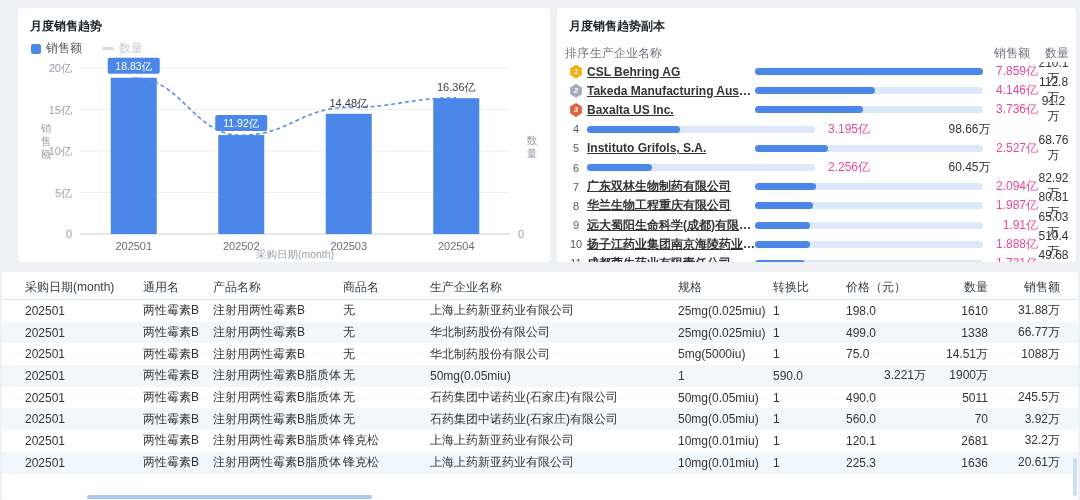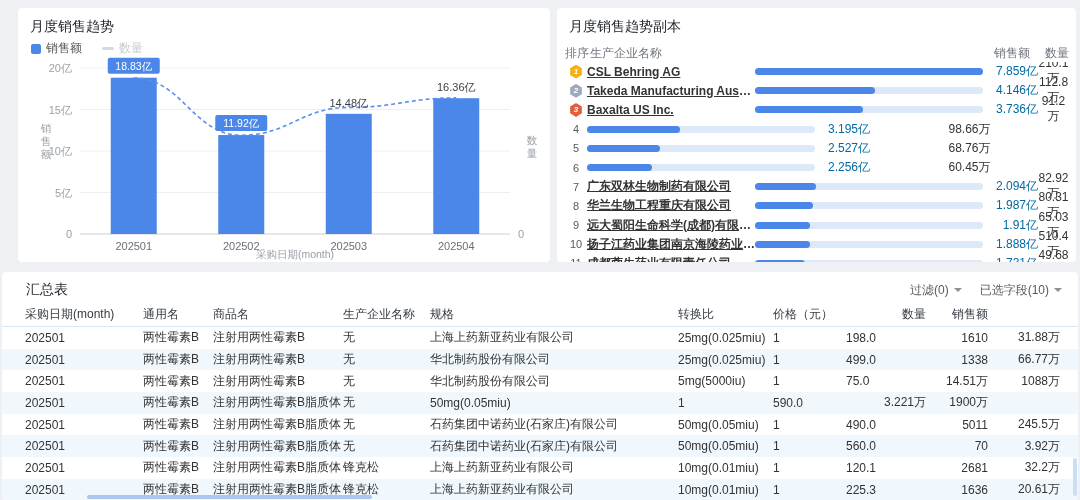--- a/index.html
+++ b/index.html
@@ -4,21 +4,21 @@
 <style>
   * { box-sizing: border-box; margin: 0; padding: 0; }
   html, body { width: 1080px; height: 500px; overflow: hidden; }
   body {
     background: #eef0f4;
     font-family: "Liberation Sans", "DejaVu Sans", sans-serif;
     position: relative;
     color: #333;
   }
   .card { position: absolute; background: #fff; border-radius: 4px; }
-  .card h2 { font-size: 14px; font-weight: 400; color: #1d2129; }
+  .card h2 { font-size: 12px; font-weight: 700; color: #1d2129; }
 
   
   .chart-card { left: 18px; top: 8px; width: 532px; height: 254px; }
   .chart-card h2 { padding: 10px 0 0 12px; }
   .legend { position: absolute; left: 13px; top: 32px; display: flex; gap: 20px; align-items: center; font-size: 12px; color: #595959; }
   .legend-item { display: inline-flex; align-items: center; gap: 5px; cursor: pointer; }
   .lg-bar { width: 10px; height: 10px; border-radius: 2px; background: #4a87e8; display: inline-block; }
   .lg-line { width: 12px; height: 3px; border-radius: 2px; background: #d6d9de; display: inline-block; }
   .legend-item.dim span { color: #c9ccd2; }
   #trend-svg { position: absolute; left: 0; top: 46px; width: 532px; height: 206px; }
@@ -36,21 +36,21 @@
   #rk-list { position: absolute; left: 0; right: 0; top: 54px; bottom: 0; overflow: hidden; }
   .rk-row { height: 19.2px; display: flex; align-items: center; padding: 0 7px 0 8px; font-size: 12px; }
   .rk-rank { width: 22px; display: flex; justify-content: center; align-items: center; color: #595959; font-size: 11px; flex: none; }
   .medal { width: 13px; height: 14px; display: inline-flex; align-items: center; justify-content: center; color: #fff; font-size: 8px; font-weight: 700; clip-path: polygon(50% 0, 95% 26%, 95% 74%, 50% 100%, 5% 74%, 5% 26%); }
   .medal-gold { background: #f5b014; }
   .medal-silver { background: #9fabbd; }
   .medal-bronze { background: #e0603c; }
   .rk-name { width: 168px; flex: none; color: #333; text-decoration: underline; white-space: nowrap; overflow: hidden; text-overflow: ellipsis; cursor: pointer; font-weight: bold; }
   .rk-track { width: 228px; flex: none; height: 7px; border-radius: 3.5px; background: #dde8f8; margin-right: 6px; }
   .rk-fill { height: 7px; border-radius: 3.5px; background: #4a87e8; }
-  .rk-sales { width: 49px; flex: none; text-align: right; color: #0369a1; }
+  .rk-sales { width: 49px; flex: none; text-align: right; color: #ec4899; }
   .rk-qty { flex: 1; text-align: center; color: #333; }
 
   
   .table-card { left: 2px; top: 272px; width: 1076px; height: 228px; overflow: hidden; }
   .tb-top { display: flex; justify-content: space-between; align-items: center; padding: 9px 16px 0 24px; }
   .tb-controls { display: flex; gap: 18px; font-size: 12px; color: #595959; }
   .tb-dd { display: inline-flex; align-items: center; cursor: pointer; }
   .caret { display: inline-block; width: 0; height: 0; border: 4px solid transparent; border-top-color: #8a8f99; margin-left: 5px; transform: translateY(2px); }
   .tb-row { display: grid; grid-template-columns: 118px 70px 130px 87px 248px 95px 73px 80px 62px 72px; align-items: center; padding: 0 16px 0 23px; height: 21.7px; font-size: 12px; color: #333; }
   .tb-head { height: 25px; margin-top: 3px; border-bottom: 1px solid #d8e8f5; color: #363c44; }
@@ -160,20 +160,21 @@
       <div class="rk-track">
         <div class="rk-fill" style="width:40.7%"></div>
       </div>
       <span class="rk-sales">3.195亿</span>
       <span class="rk-qty">98.66万</span>
     </div>
       <div class="rk-row">
       <span class="rk-rank">
           <span>5</span>
         </span>
+      <a class="rk-name">Instituto Grifols, S.A.</a>
       <div class="rk-track">
         <div class="rk-fill" style="width:32.2%"></div>
       </div>
       <span class="rk-sales">2.527亿</span>
       <span class="rk-qty">68.76万</span>
     </div>
       <div class="rk-row">
       <span class="rk-rank">
           <span>6</span>
         </span>
@@ -235,36 +236,24 @@
       <div class="rk-track">
         <div class="rk-fill" style="width:22.0%"></div>
       </div>
       <span class="rk-sales">1.731亿</span>
       <span class="rk-qty">49.68万</span>
     </div>
     </div>
 </section>
 
 <section class="card table-card">
-  <div class="tb-top">
-    <h2>汇总表</h2>
-    <div class="tb-controls">
-      <span class="tb-dd">
-        <span>过滤(0)</span>
-        <i class="caret"></i>
-      </span>
-      <span class="tb-dd">
-        <span>已选字段(10)</span>
-        <i class="caret"></i>
-      </span>
-    </div>
-  </div>
   <div id="tb-head" class="tb-row tb-head">
       <span class="">采购日期(month)</span>
       <span class="">通用名</span>
+      <span class="">产品名称</span>
       <span class="">商品名</span>
       <span class="">生产企业名称</span>
       <span class="">规格</span>
       <span class="">转换比</span>
       <span class="">价格（元）</span>
       <span class="al-right">数量</span>
       <span class="al-right">销售额</span>
     </div>
   <div id="tb-body">
       <div class="tb-row">

